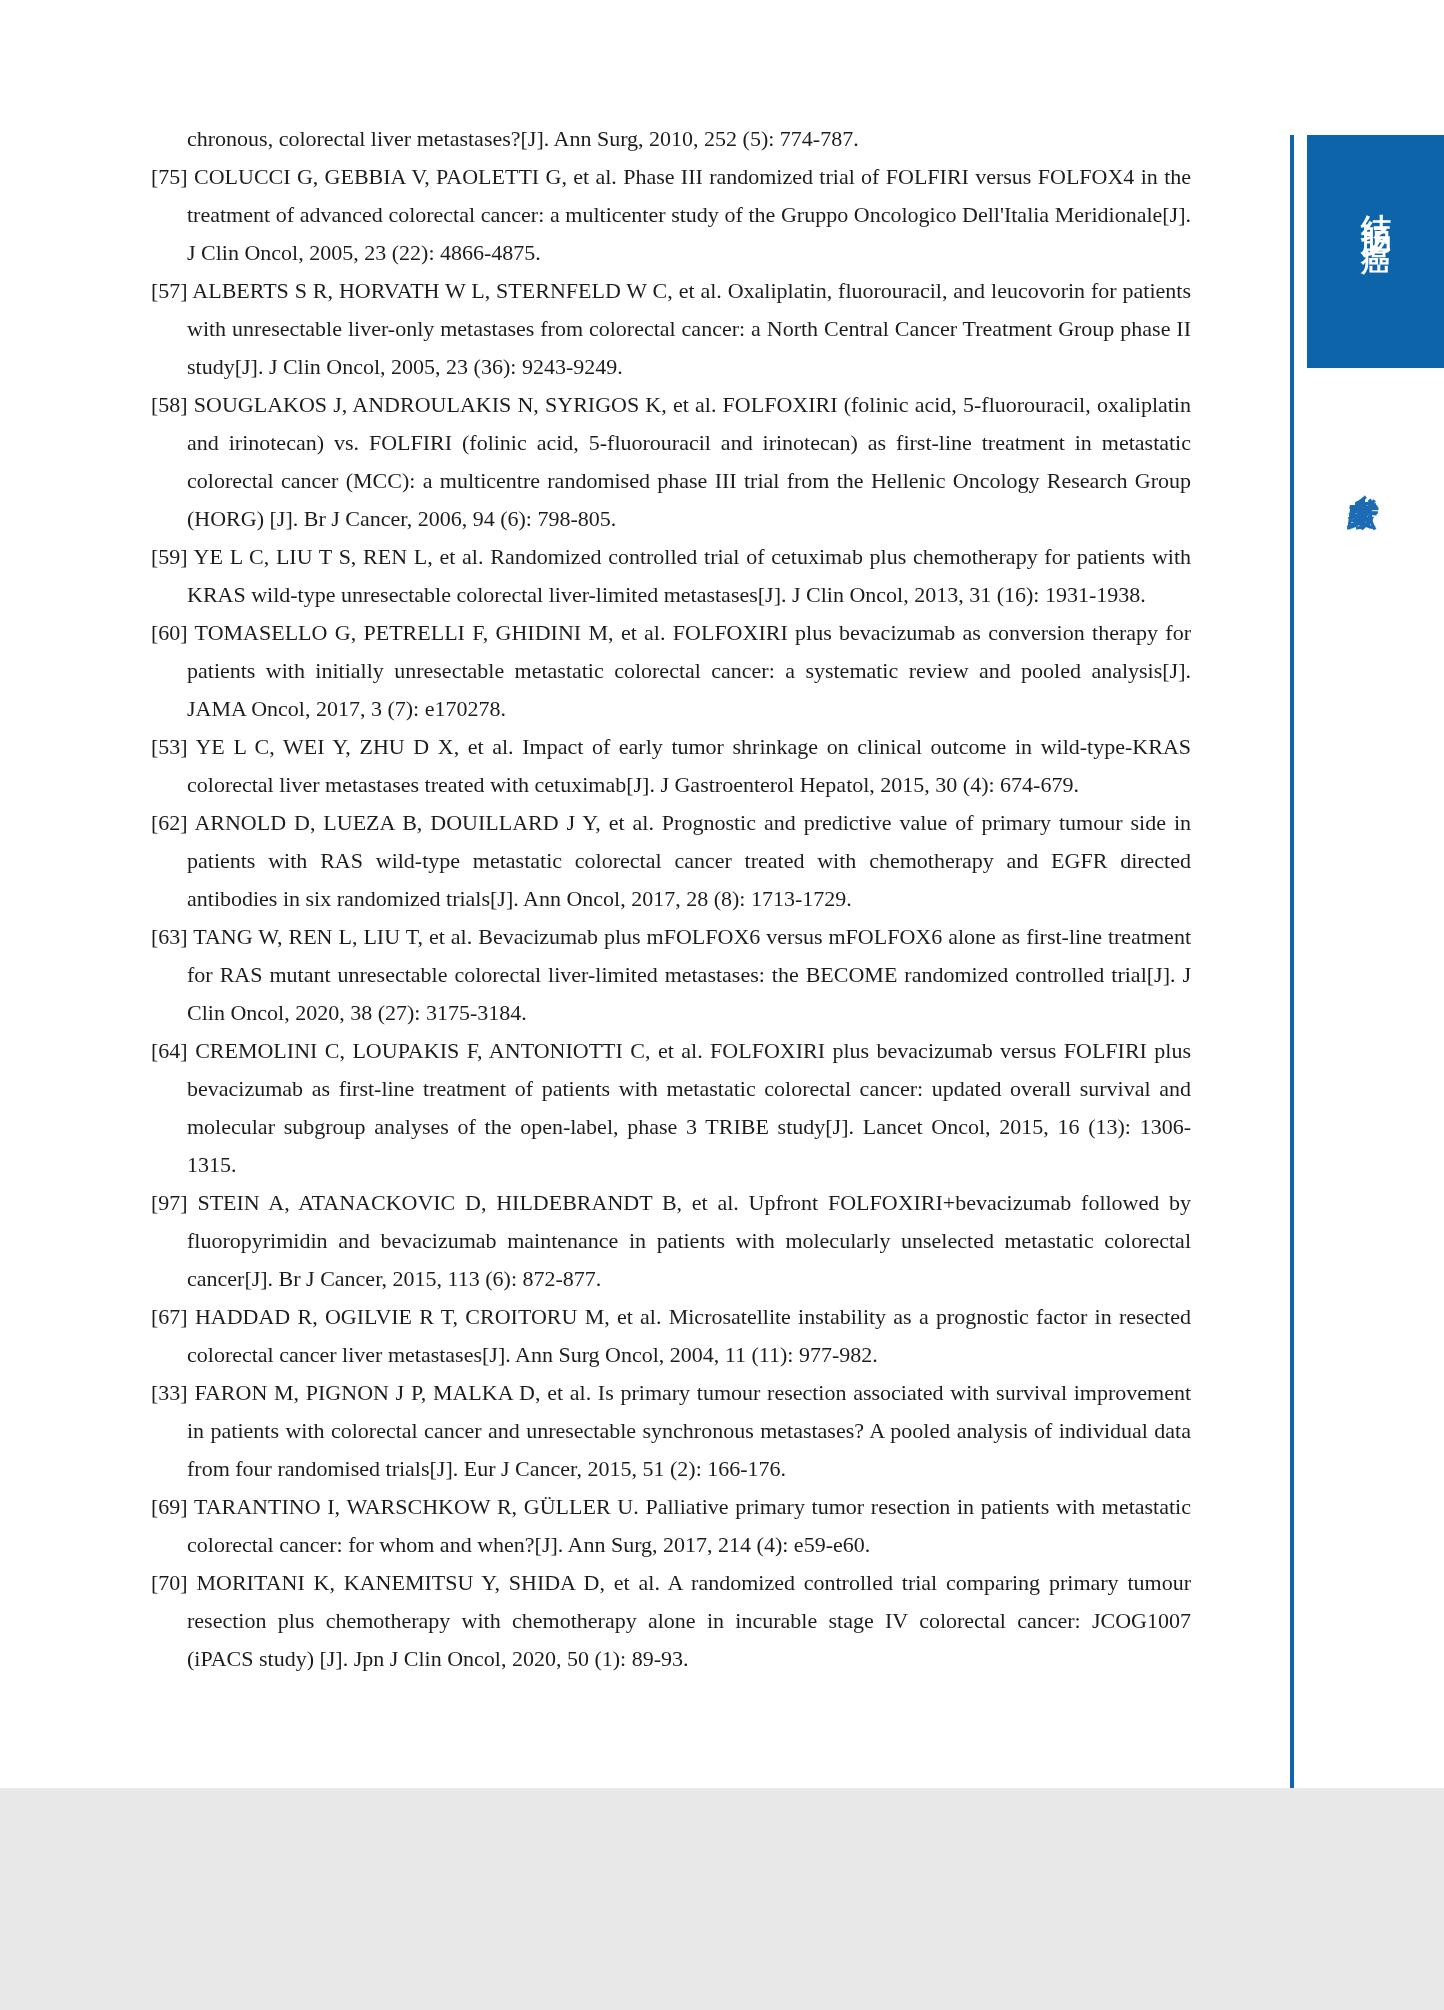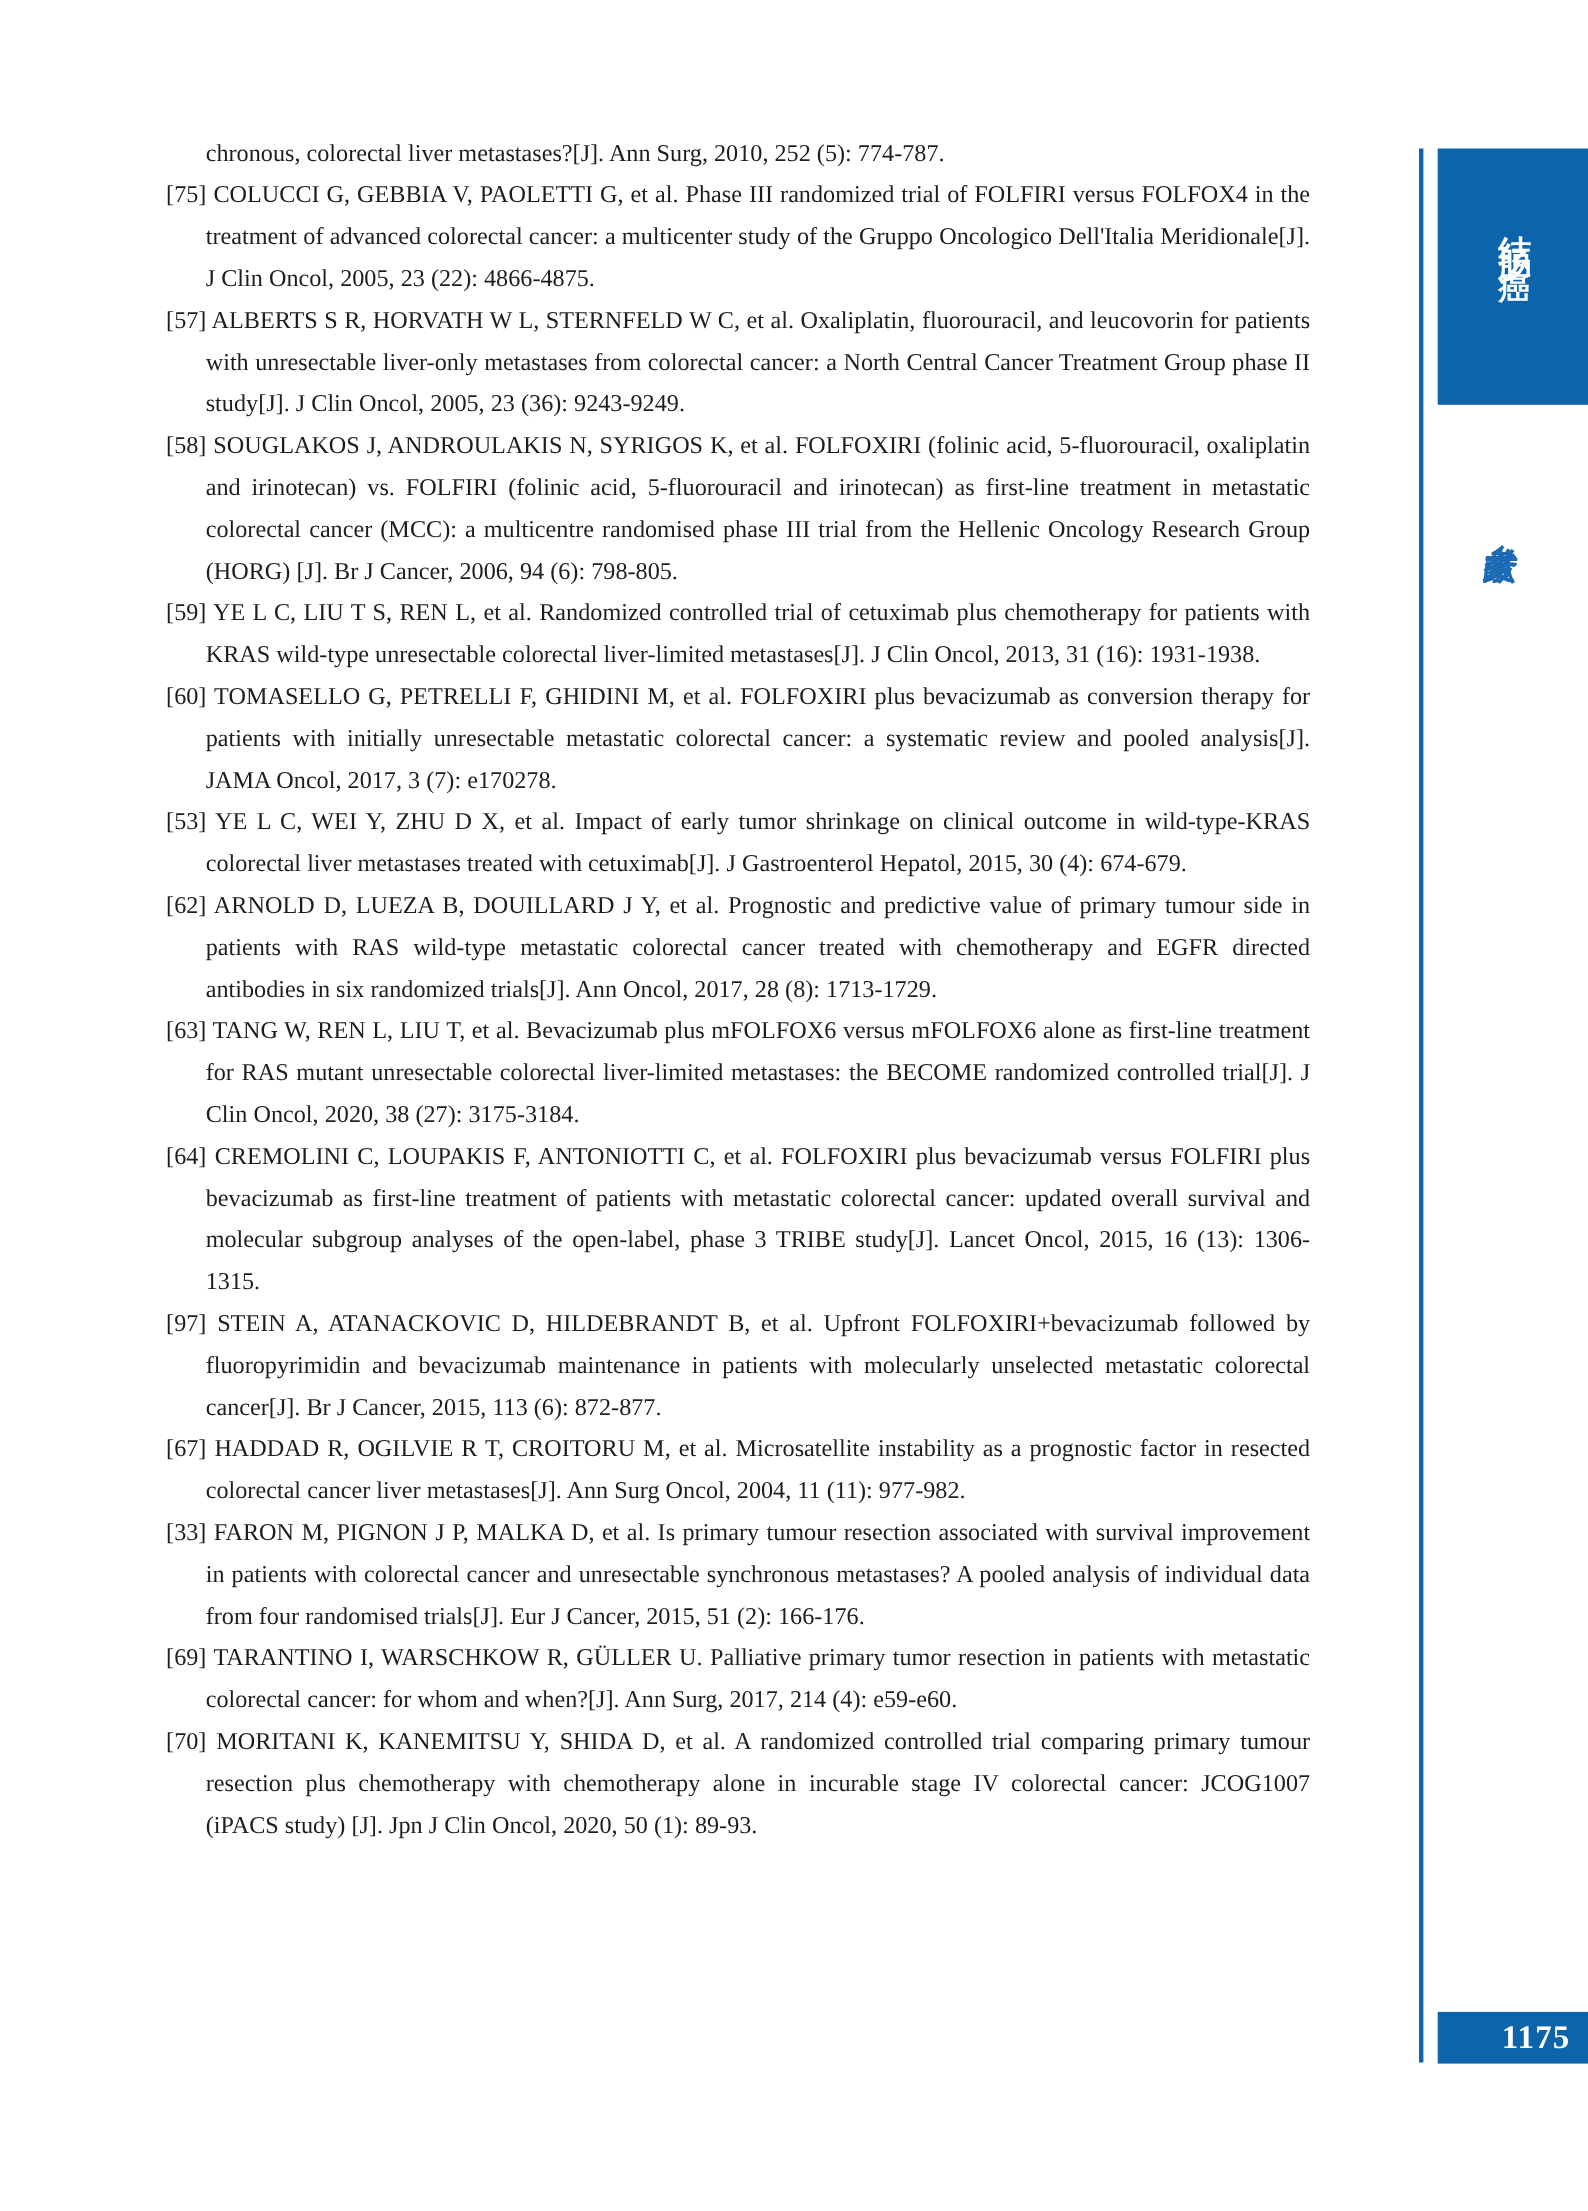--- a/index.html
+++ b/index.html
@@ -1,18 +1,18 @@
 <!DOCTYPE html>
 <html><head>
 <meta charset="utf-8">
 <style>
   html,body { margin:0; padding:0; background:#e8e8e8; }
   .page {
     position:relative;
-    width:1444px; height:2010px;
+    width:1444px; height:1788px;
     background:#ffffff;
     overflow:hidden;
     font-family:"Liberation Serif", serif;
   }
   
   .refs {
     position:absolute;
     left:151px; top:120px;
     width:1040px;
     color:#1d1d1d;

